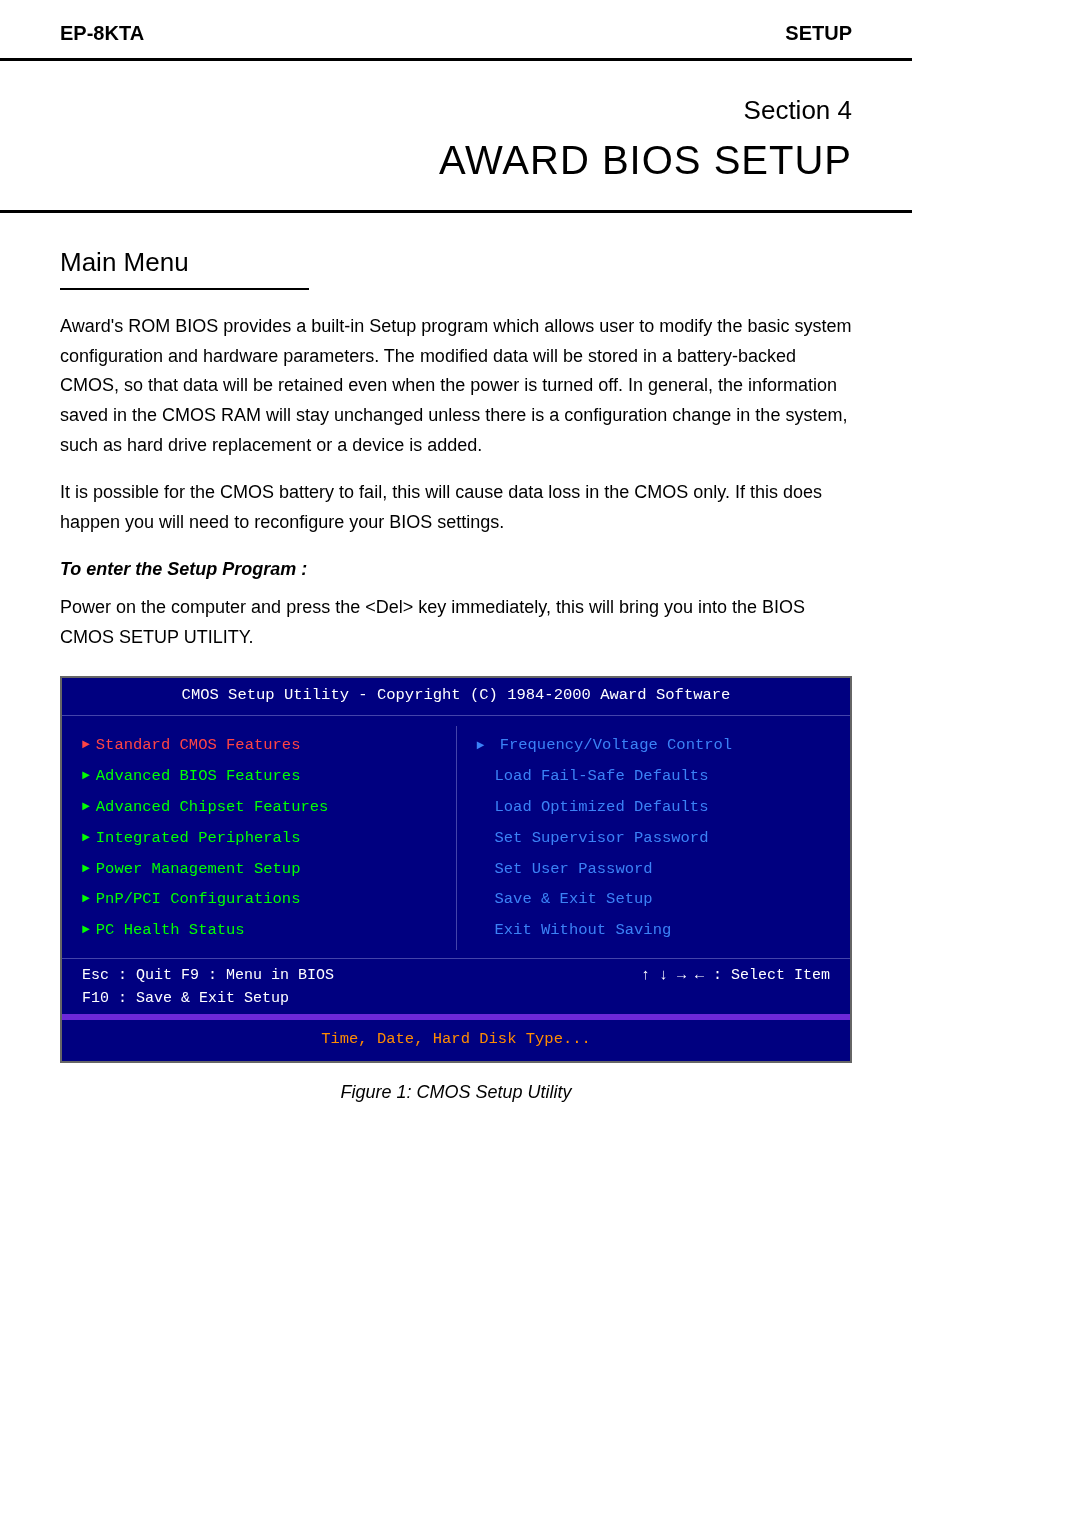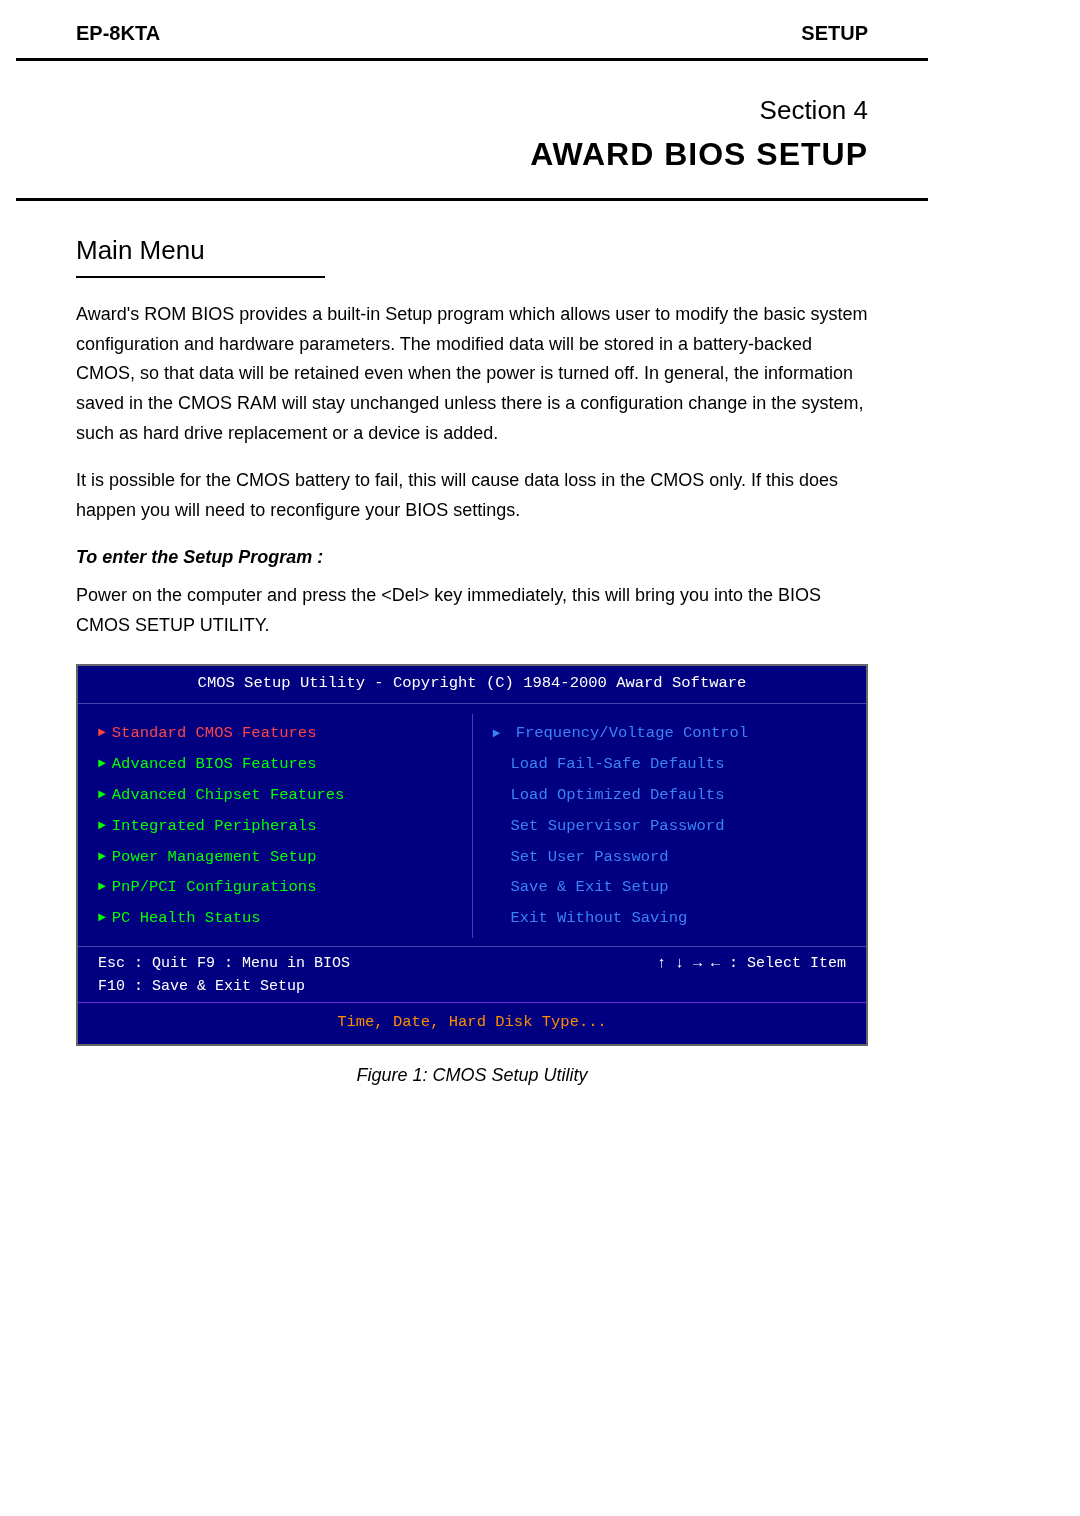--- a/index.html
+++ b/index.html
@@ -11,21 +11,20 @@
       color: #000;
       font-size: 18px;
       line-height: 1.5;
     }
 
     .page-container {
       width: 912px;
       min-height: 1516px;
       padding: 0;
       position: relative;
-      margin-left: 16px;
     }
 
     
     .header {
       display: flex;
       justify-content: space-between;
       align-items: center;
       padding: 18px 60px 10px 60px;
       border-bottom: 3px solid #000;
     }
@@ -43,22 +42,22 @@
       text-align: right;
       padding: 30px 60px 20px 60px;
       border-bottom: 3px solid #000;
     }
     .section-title-area .section-label {
       font-size: 26px;
       font-weight: normal;
       display: block;
     }
     .section-title-area .section-main-title {
-      font-size: 32px;
-      font-weight: bold;
+      font-size: 40px;
+      font-weight: normal;
       display: block;
       letter-spacing: 1px;
     }
 
     
     .main-content {
       padding: 30px 60px 20px 60px;
     }
 
     
@@ -163,21 +162,21 @@
       display: flex;
       flex-direction: column;
     }
 
     .bios-status-bar {
       background: #000080;
       text-align: center;
       color: #ff8c00;
       padding: 8px 0 10px 0;
       font-size: 15.5px;
-      border-top: 1px solid #6d28d9;
+      border-top: 6px solid #6d28d9;
     }
 
     
     .figure-caption {
       text-align: center;
       font-style: italic;
       font-size: 18px;
       margin: 10px 0 24px 0;
     }
 

